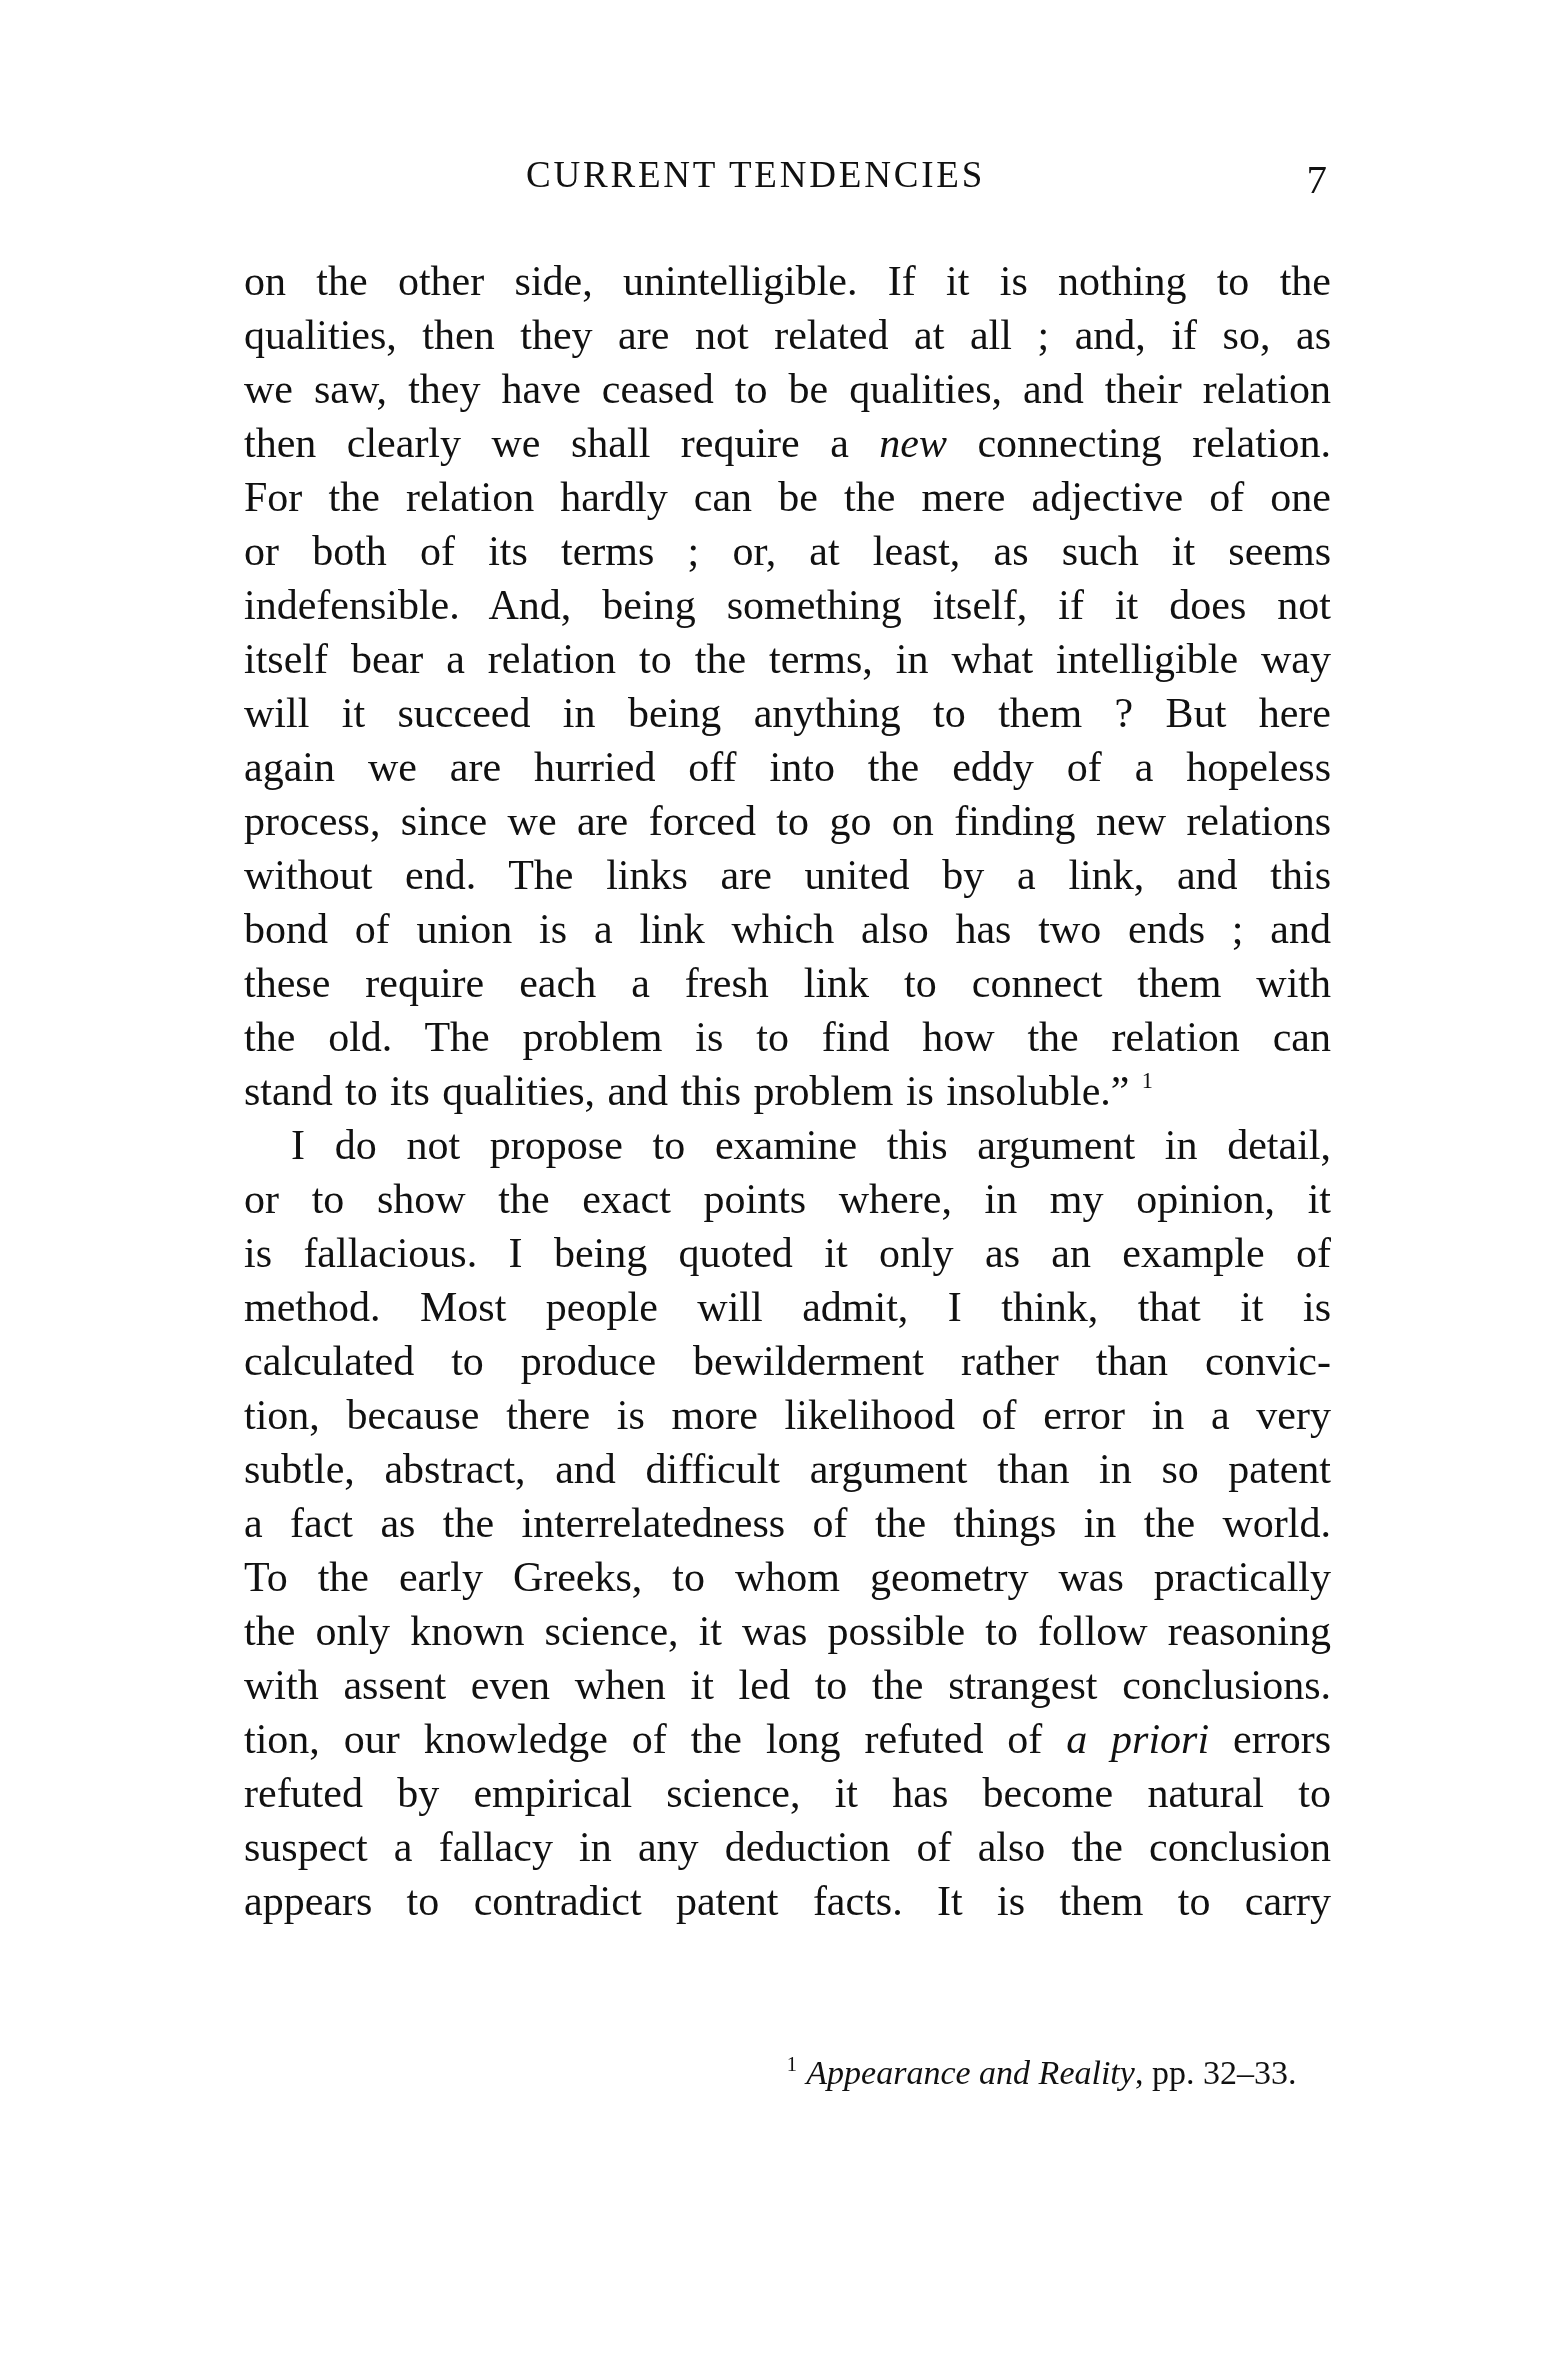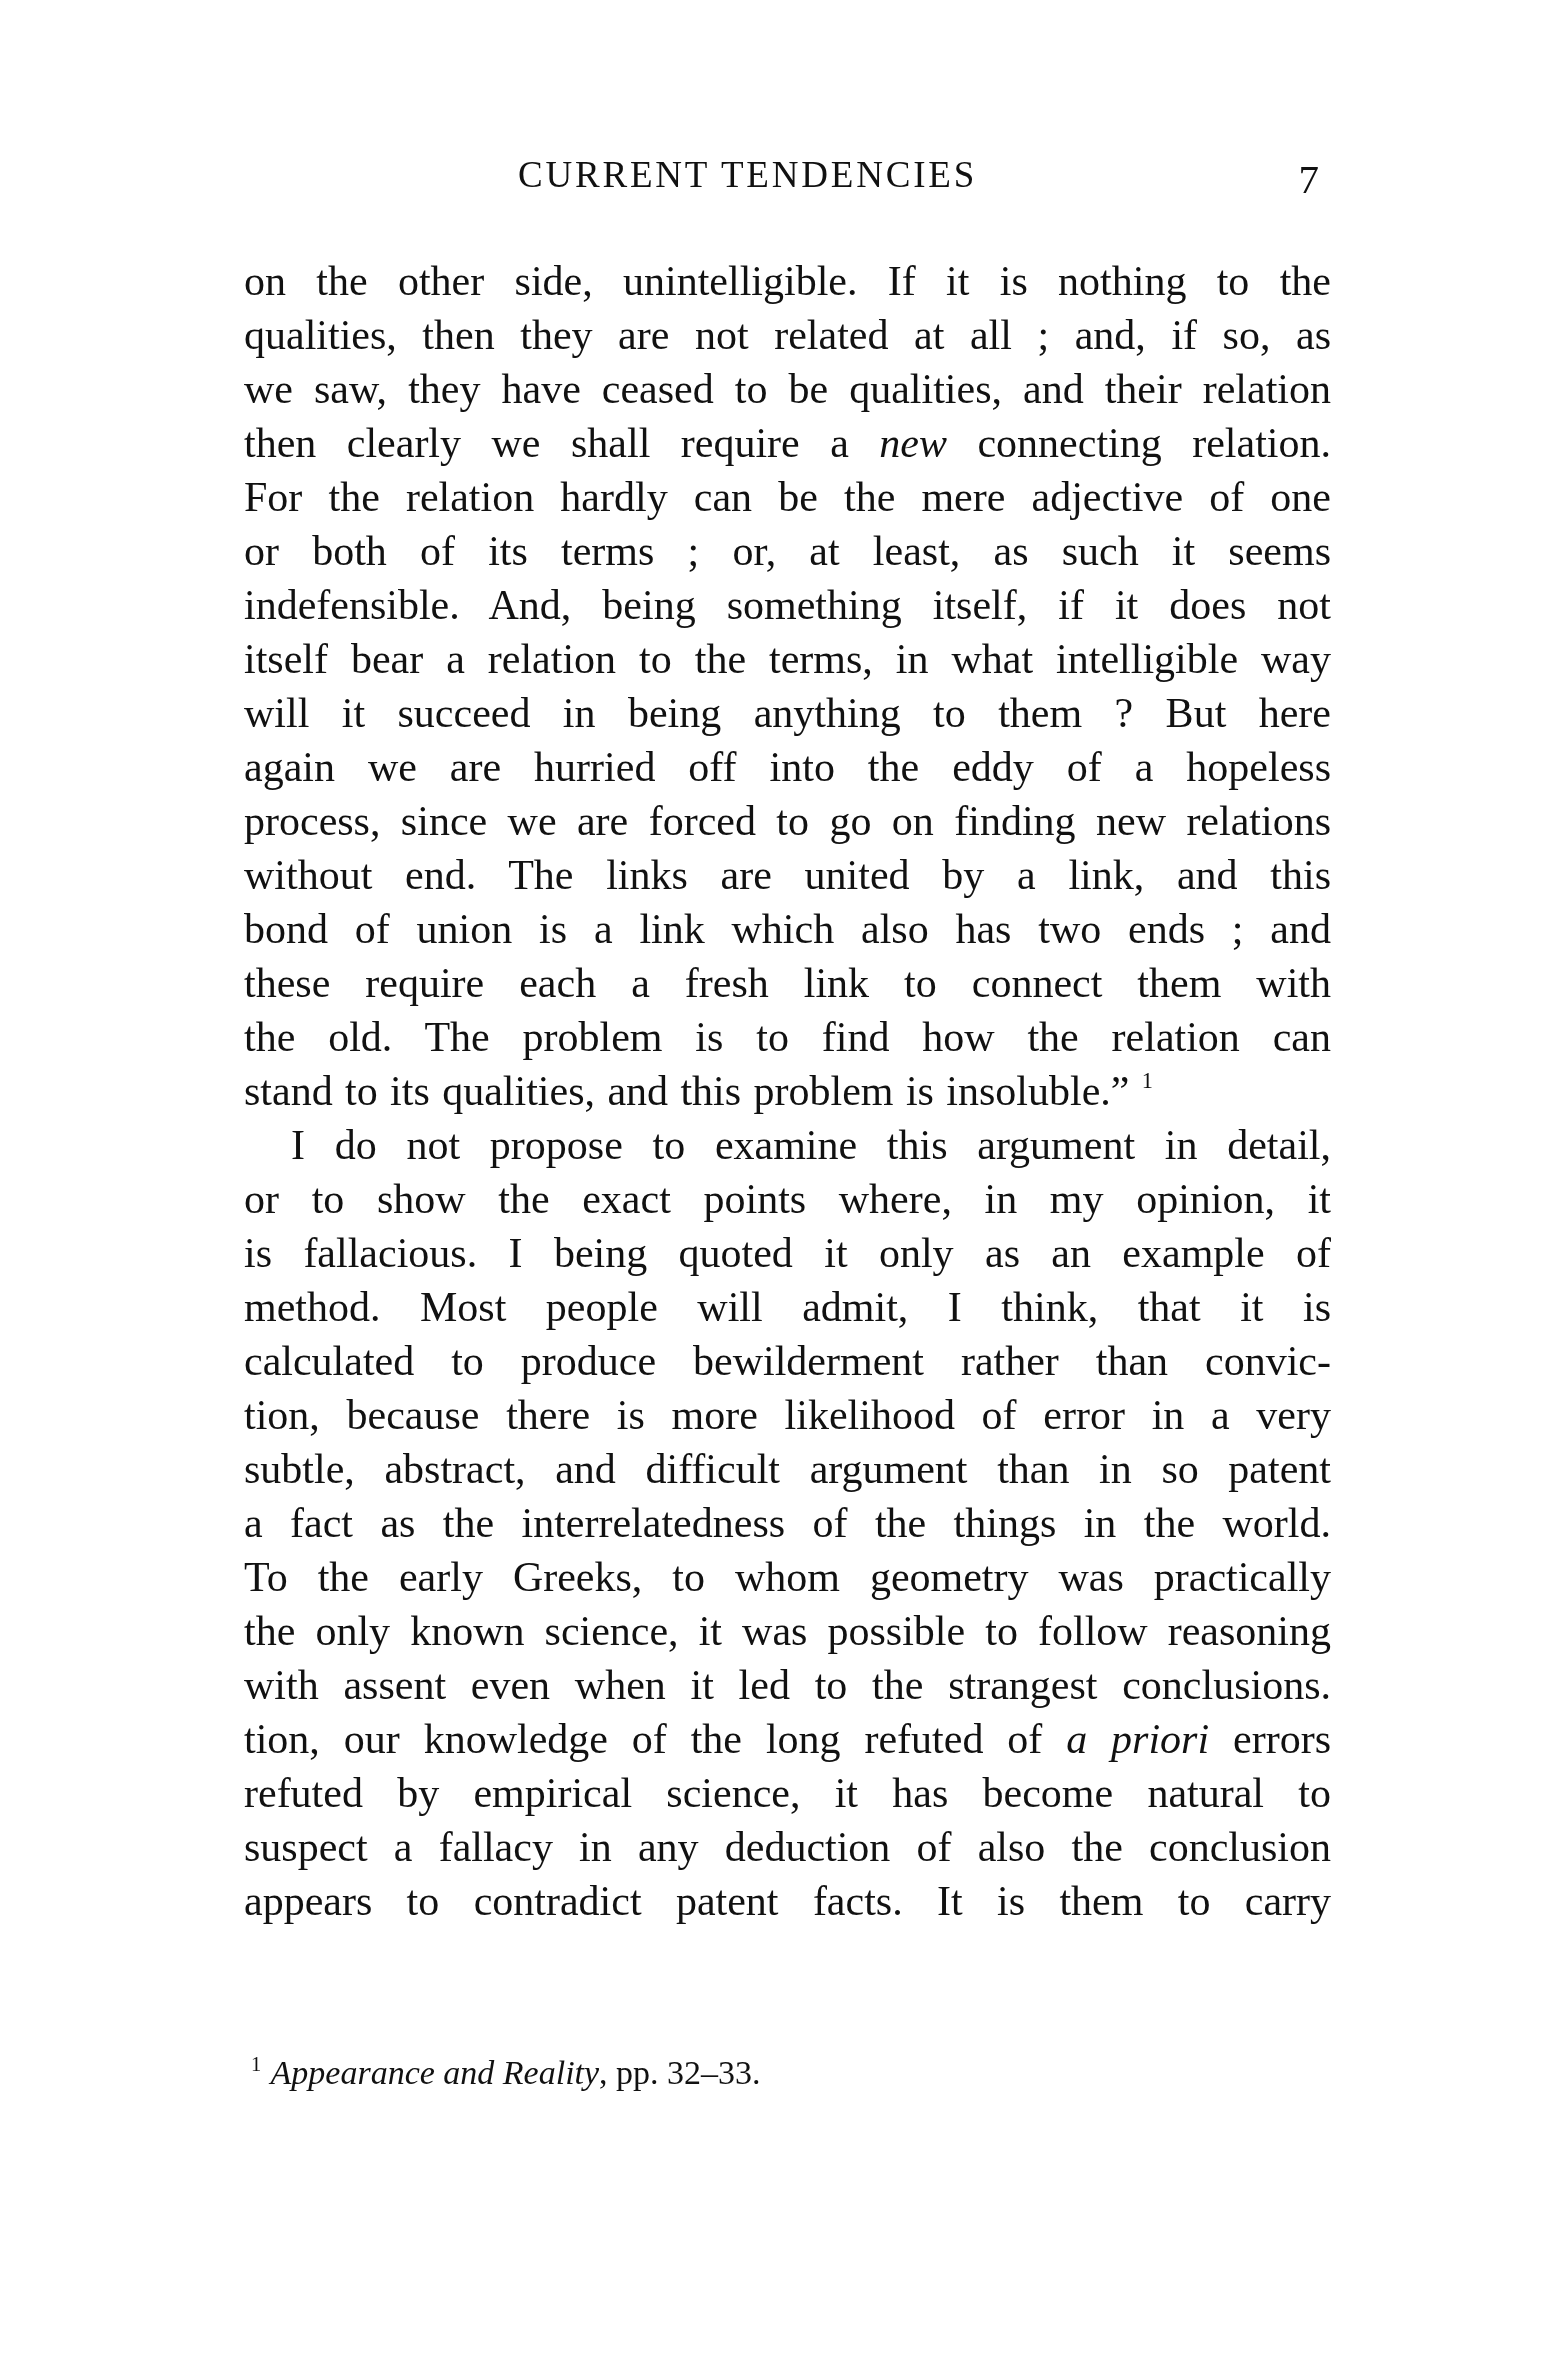--- a/index.html
+++ b/index.html
@@ -18,21 +18,21 @@
   .page {
     position: absolute;
     left: 0; top: 0;
     width: 1562px;
     height: 2359px;
     background: #ffffff;
   }
   .running-head {
     position: absolute;
     top: 149px;
-    left: 232px;
+    left: 240px;
     width: 1087px;
     height: 52px;
   }
   .running-title {
     position: absolute;
     left: 0;
     width: 1087px;
     text-align: center;
     font-size: 37px;
     letter-spacing: 2.8px;
@@ -74,23 +74,23 @@
     font-style: italic;
   }
   sup.fnref {
     font-size: 22.4px;
     vertical-align: 17px;
     line-height: 0;
   }
   .footnote {
     position: absolute;
     top: 2049px;
-    left: 251px;
+    left: 228px;
     width: 1087px;
-    text-align: left;
+    text-align: right;
     font-size: 34px;
     line-height: 47px;
     padding-right: 18.6px;
     box-sizing: border-box;
   }
   .footnote sup {
     font-size: 20.5px;
     vertical-align: 13px;
     line-height: 0;
     margin-right: 9.3px;

